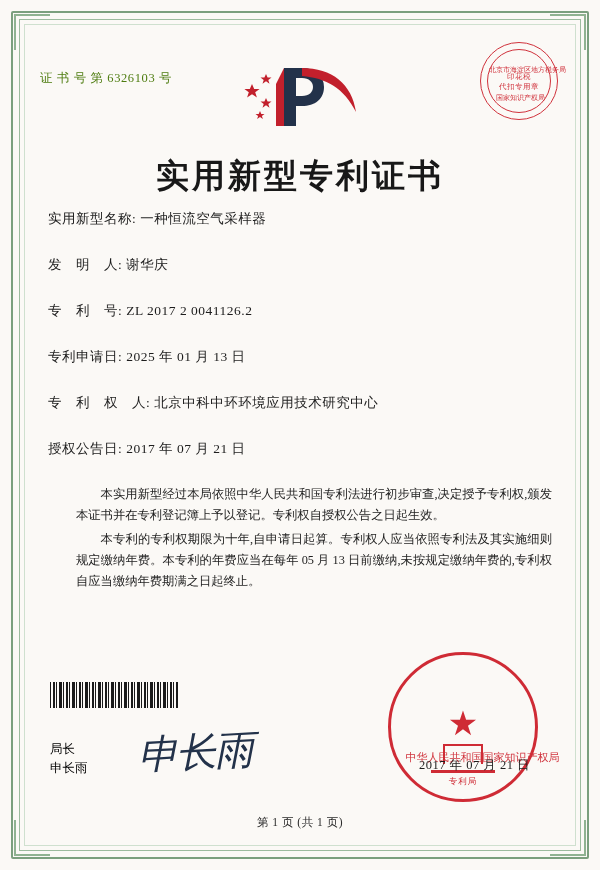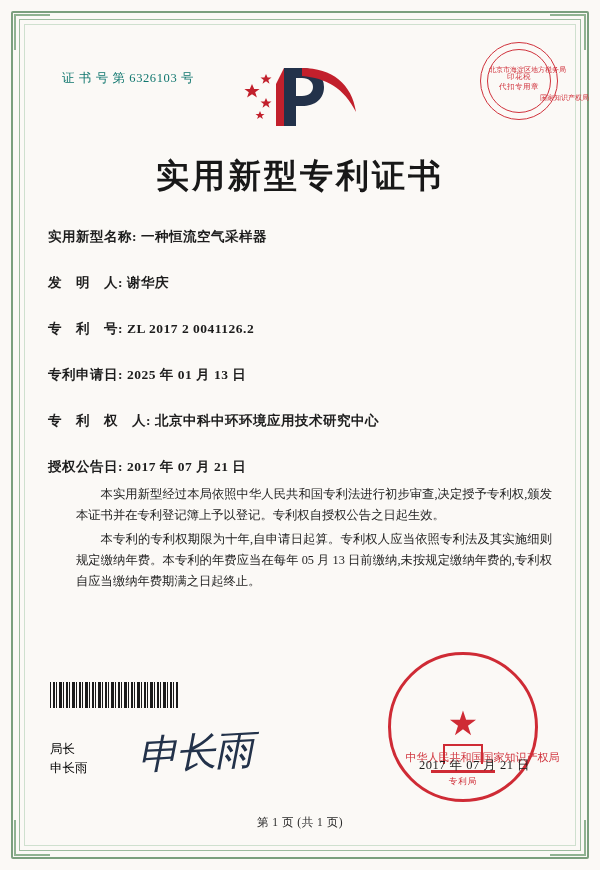--- a/index.html
+++ b/index.html
@@ -48,23 +48,22 @@
     position: absolute;
     left: 34px; top: 34px; right: 34px; bottom: 34px;
   }
 
   
   .serial {
     position: absolute;
     left: 6px;
     top: 36px;
     font-size: 12.5px;
-    color: #0f766e;
+    color: #4d7c0f;
     letter-spacing: 0.6px;
-    margin-left: 22px;
   }
 
   
   .logo {
     position: absolute;
     left: 50%;
     transform: translateX(-50%);
     top: 20px;
     width: 120px;
     height: 78px;
@@ -124,22 +123,21 @@
     font-weight: bold;
     letter-spacing: 3px;
     color: #181818;
     font-family: "Liberation Serif", "DejaVu Serif", serif;
   }
 
   .fields {
     position: absolute;
     left: 14px;
     right: 14px;
-    top: 194px;
-    font-weight: bold;
+    top: 176px;
   }
   .field {
     font-size: 13.5px;
     color: #1d1d1d;
     margin-bottom: 28px;
     letter-spacing: 0.5px;
     white-space: nowrap;
   }
   .field .lbl { }
   .field .val { }
@@ -303,21 +301,21 @@
       <div class="ring"></div>
       <div class="ring2"></div>
       <div class="seal-arc">
         <span style="transform: rotate(-62deg) translate(0,-34px) rotate(62deg);">北京市海淀区地方税务局</span>
       </div>
       <div class="mid">
         <div>印花税</div>
         <div>代扣专用章</div>
       </div>
       <div class="seal-arc">
-        <span style="transform: rotate(62deg) translate(0,26px) rotate(-62deg); margin-left: 44px;">国家知识产权局</span>
+        <span style="transform: rotate(62deg) translate(0,26px) rotate(-62deg);">国家知识产权局</span>
       </div>
     </div>
 
     <h1 class="title">实用新型专利证书</h1>
 
     <div class="fields">
       <div class="field">
         <span class="lbl">实用新型名称:</span>
         <span class="val">一种恒流空气采样器</span>
       </div>

